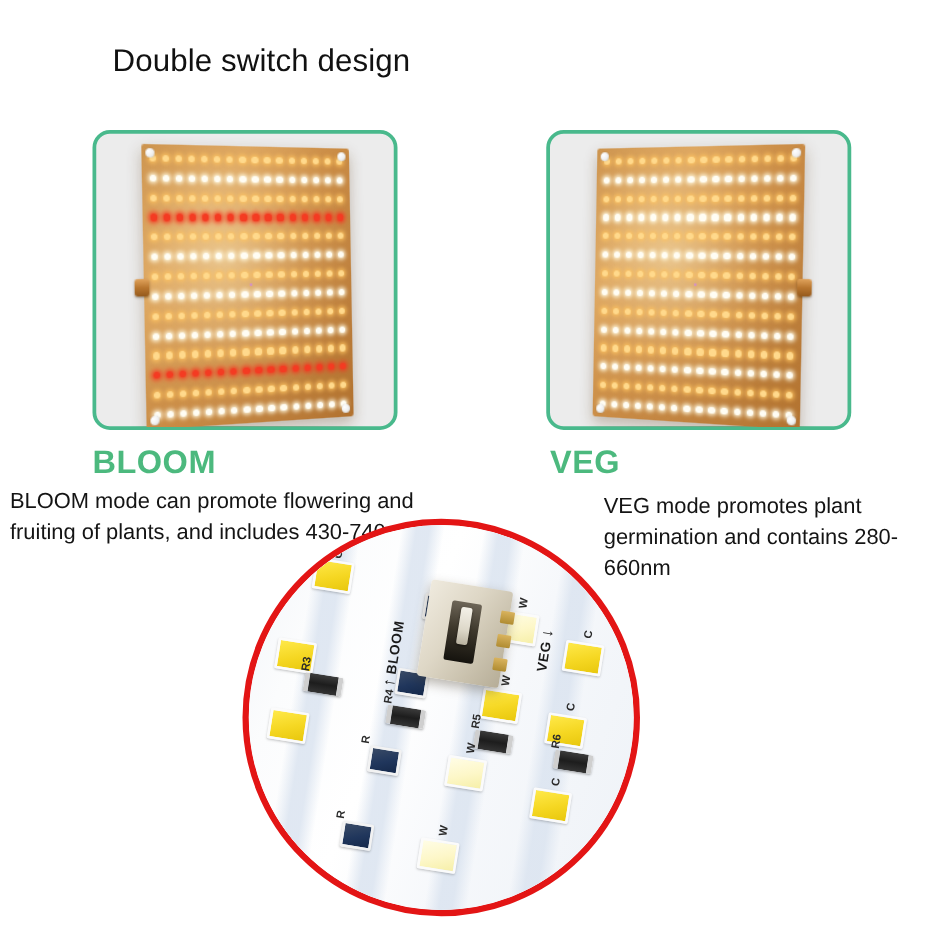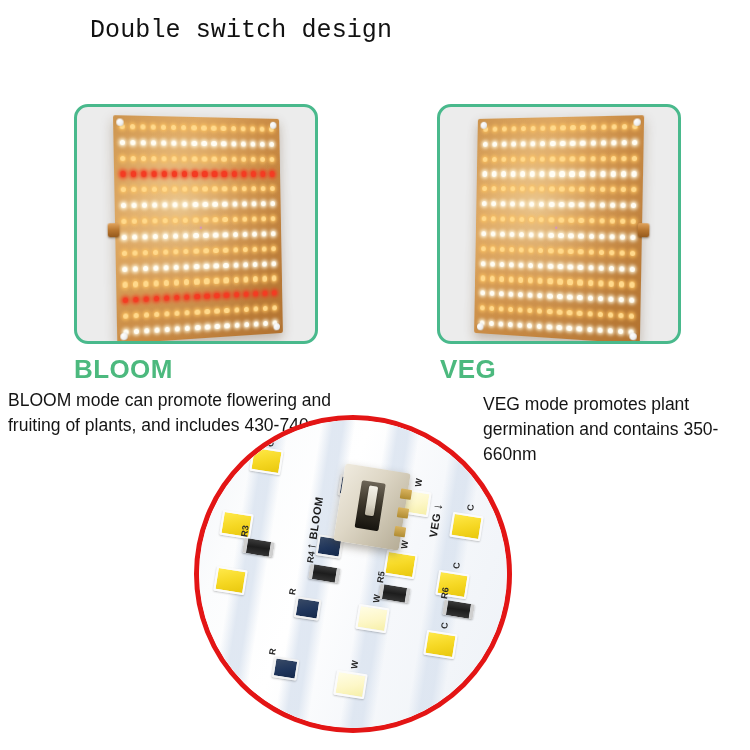--- a/index.html
+++ b/index.html
@@ -14,23 +14,22 @@
     position: relative;
     overflow: hidden;
     font-family: "Liberation Sans", sans-serif;
     color: #000000;
   }
 
   
   #headline {
     position: absolute;
     left: 90px;
-    top: 14px;
+    top: 32px;
     width: 620px;
-    font-family: Liberation Mono, monospace;
   }
   .headline-line {
     font-size: 25px;
     line-height: 34px;
     letter-spacing: 0.1px;
     color: #111111;
     white-space: nowrap;
   }
 
   
@@ -872,21 +871,21 @@
       <div class="screw br"></div>
       <div class="connector right"></div>
     </div>
   </div>
 </div>
 
 <div class="mode-title" id="title-bloom">BLOOM</div>
 <div class="mode-desc" id="desc-bloom">BLOOM mode can promote flowering and fruiting of plants, and includes 430-740nm</div>
 
 <div class="mode-title" id="title-veg">VEG</div>
-<div class="mode-desc" id="desc-veg">VEG mode promotes plant germination and contains 350-660nm</div>
+<div class="mode-desc" id="desc-veg">VEG mode promotes plant germination and contains 280-660nm</div>
 
 <div id="detail-circle">
   <div class="detail-inner" id="detail-inner">
 
     <div class="trace" style="left:30px;"></div>
     <div class="trace" style="left:96px;"></div>
     <div class="trace" style="left:162px;"></div>
     <div class="trace" style="left:228px;"></div>
 
     <div class="smd led-y" style="left:52px;  top:28px;"></div>

